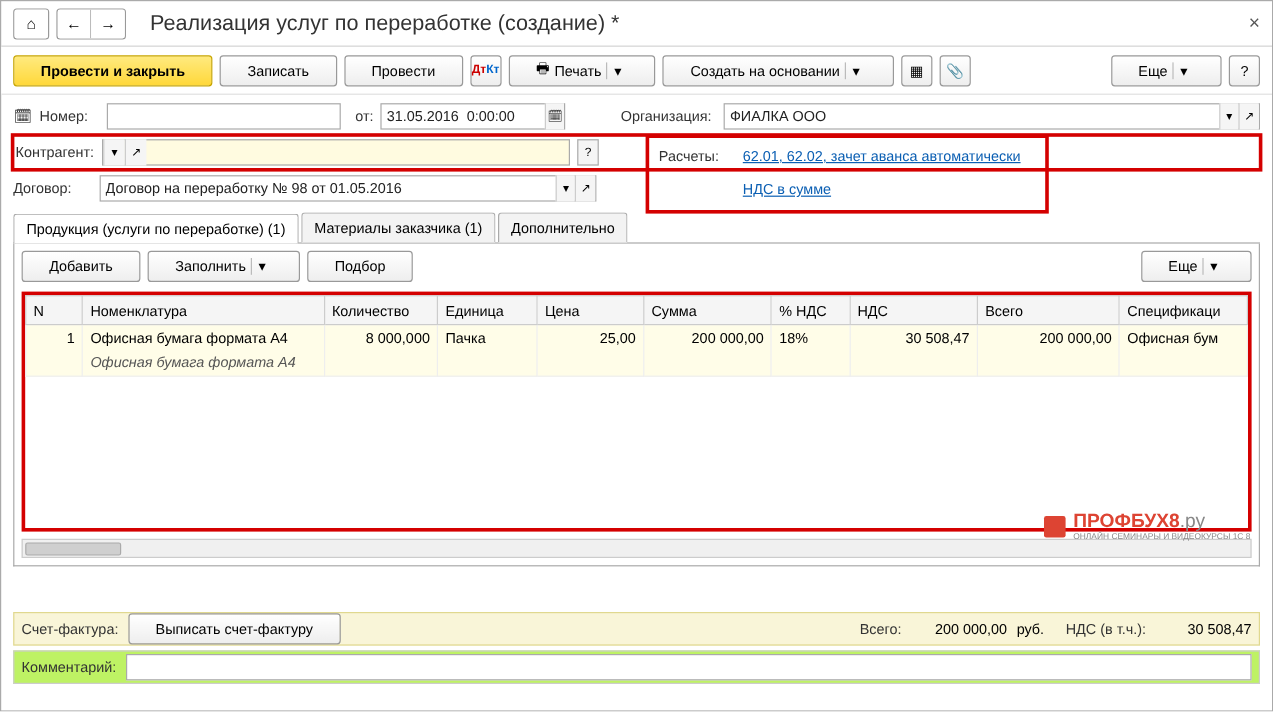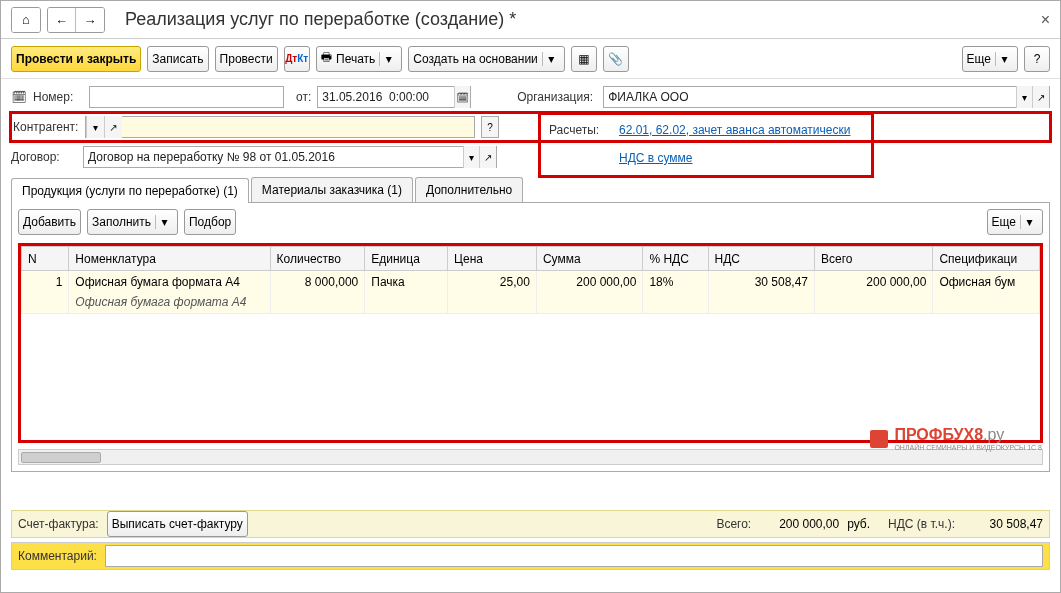--- a/index.html
+++ b/index.html
@@ -9,21 +9,21 @@
   
   .topbar { height: 38px; display: flex; align-items: center; padding: 0 10px; gap: 6px; border-bottom: 1px solid #ccc; }
   .topbar .nav-group { display: flex; border: 1px solid #999; border-radius: 3px; overflow: hidden; }
   .icon-btn { width: 28px; height: 24px; display: flex; align-items: center; justify-content: center; background: #fff; border: none; cursor: pointer; font-size: 13px; }
   .icon-btn-vert { border-right: 1px solid #bbb; }
   .title { font-size: 18px; margin-left: 14px; color: #333; }
   .close-x { position: absolute; right: 10px; top: 10px; font-size: 16px; color: #555; cursor: pointer; }
 
   
   .toolbar { height: 40px; display: flex; align-items: center; padding: 4px 10px; gap: 6px; background: #fff; border-bottom: 1px solid #e0e0e0; }
-  .btn { height: 26px; padding: 0 4px; border: 1px solid #999; border-radius: 3px; background: linear-gradient(#fff,#eee); cursor: pointer; font-size: 12px; display: flex; align-items: center; gap: 4px; }
+  .btn { height: 26px; padding: 0 22px; border: 1px solid #999; border-radius: 3px; background: linear-gradient(#fff,#eee); cursor: pointer; font-size: 12px; display: flex; align-items: center; gap: 4px; }
   .btn-yellow { background: linear-gradient(#ffea7f,#ffd83a); border-color: #c7a500; font-weight: bold; }
   .btn-split { display: flex; }
   .btn-split .btn-arrow { width: 18px; border-left: 1px solid #bbb; display: inline-flex; align-items: center; justify-content: center; }
   .spacer { flex: 1; }
   .ico-sm { width: 26px; padding: 0; justify-content: center; }
 
   
   .form-area { padding: 4px 10px; }
   .form-row { display: flex; align-items: center; height: 28px; gap: 6px; }
   .label { color: #333; }
@@ -54,21 +54,21 @@
   .hscroll-thumb { position: absolute; left: 2px; top: 2px; height: 11px; width: 80px; background: #cfcfcf; border: 1px solid #aaa; border-radius: 2px; }
 
   
   .watermark { position: absolute; right: 18px; top: 425px; font-weight: bold; color: #d43; font-size: 16px; display: flex; align-items: center; gap: 6px; }
   .watermark .sq { width: 18px; height: 18px; background: #d43; border-radius: 2px; }
   .watermark small { display: block; font-size: 7px; color: #888; font-weight: normal; }
 
   
   .footer { position: absolute; left: 10px; right: 10px; bottom: 18px; }
   .footer-row { display: flex; align-items: center; height: 28px; gap: 8px; background: #f9f5d8; border: 1px solid #e0d88f; padding: 0 6px; margin-bottom: 4px; }
-  .footer-row.plain { background: #fde047; border-color: #ccc; }
+  .footer-row.plain { background: #bef264; border-color: #ccc; }
   .num-strong { font-weight: normal; }
 </style>
 </head>
 <body>
 
 <div class="window">
 
   <div class="topbar">
     <div class="nav-group">
       <button class="icon-btn">

